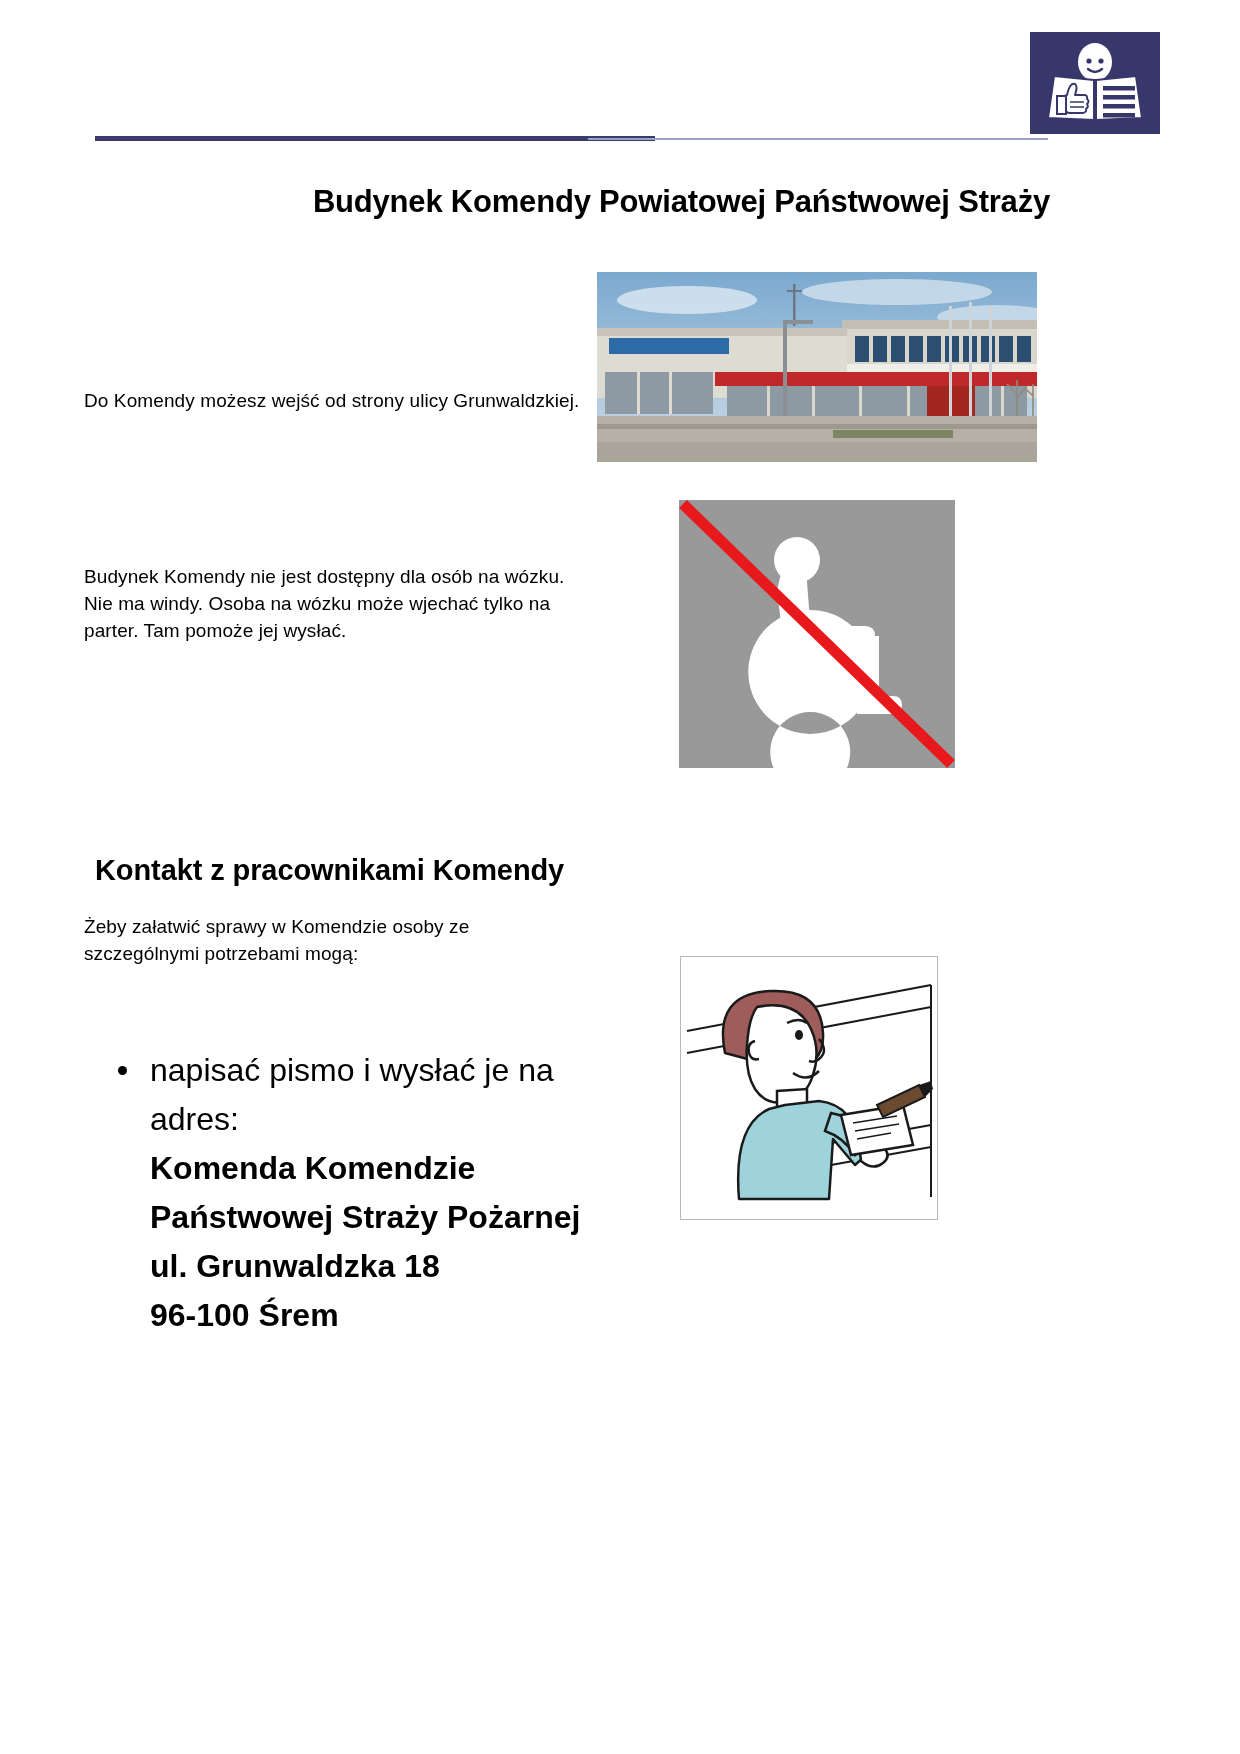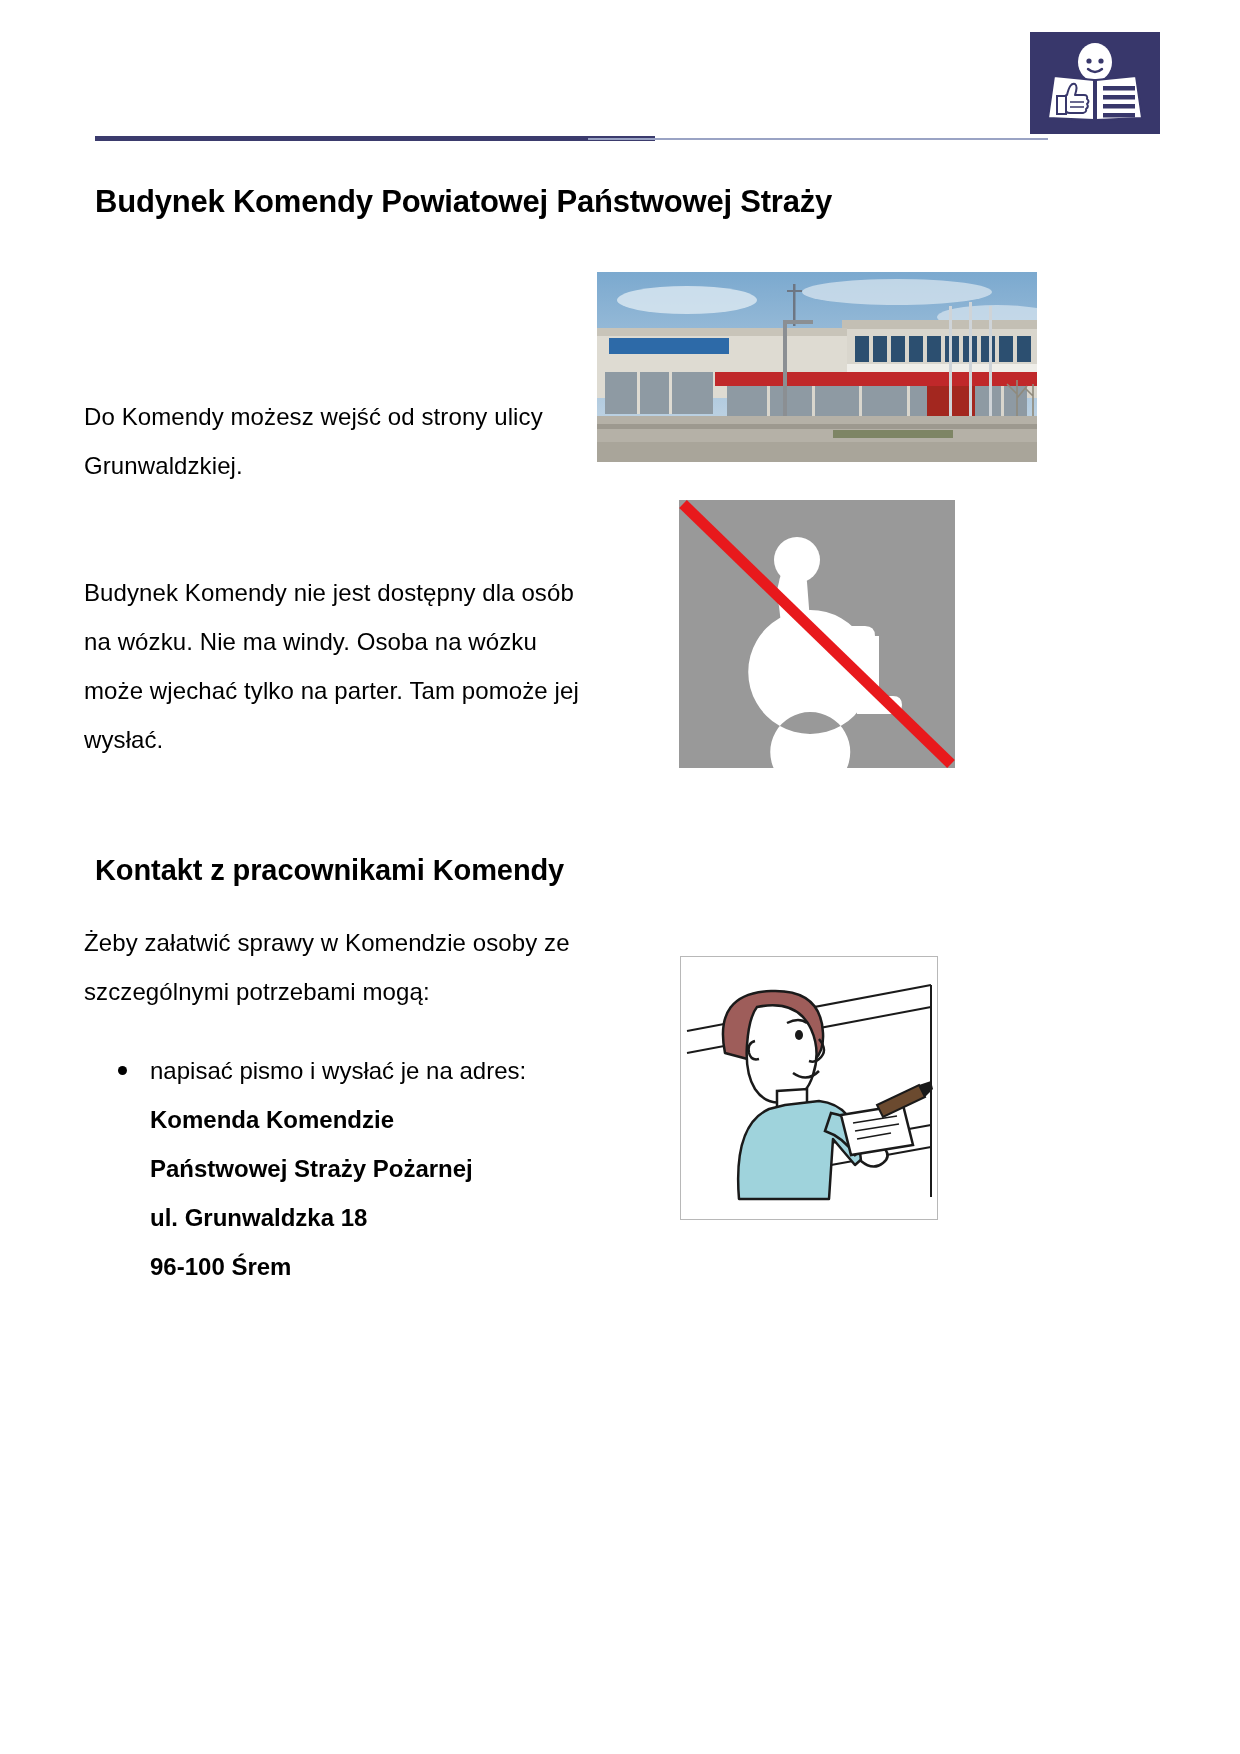--- a/index.html
+++ b/index.html
@@ -50,32 +50,32 @@
     height: 2px;
     background: #9aa3c4;
   }
 
   
   .doc-title {
     position: absolute;
     left: 95px;
     top: 160px;
     width: 955px;
-    text-align: left;
+    text-align: right;
     font-size: 31px;
     font-weight: bold;
     line-height: 1.38;
     letter-spacing: -0.2px;
   }
 
   
   .para {
     position: absolute;
-    font-size: 24px;
-    line-height: 49px;
+    font-size: 19px;
+    line-height: 27px;
     letter-spacing: 0.1px;
   }
   .para-1 { left: 84px; top: 368px; width: 500px; }
   .para-2 { left: 84px; top: 544px; width: 500px; }
   .para-3 { left: 84px; top: 894px; width: 500px; }
 
   
   .section-heading {
     position: absolute;
     left: 95px;
@@ -92,21 +92,21 @@
     left: 110px;
     top: 1046px;
     width: 480px;
     margin: 0;
     padding: 0;
     list-style: none;
   }
   .bullet-item {
     position: relative;
     padding-left: 40px;
-    font-size: 24px;
+    font-size: 32px;
     line-height: 49px;
   }
   .bullet-dot {
     position: absolute;
     left: 8px;
     top: 20px;
     width: 9px;
     height: 9px;
     border-radius: 50%;
     background: #000;

